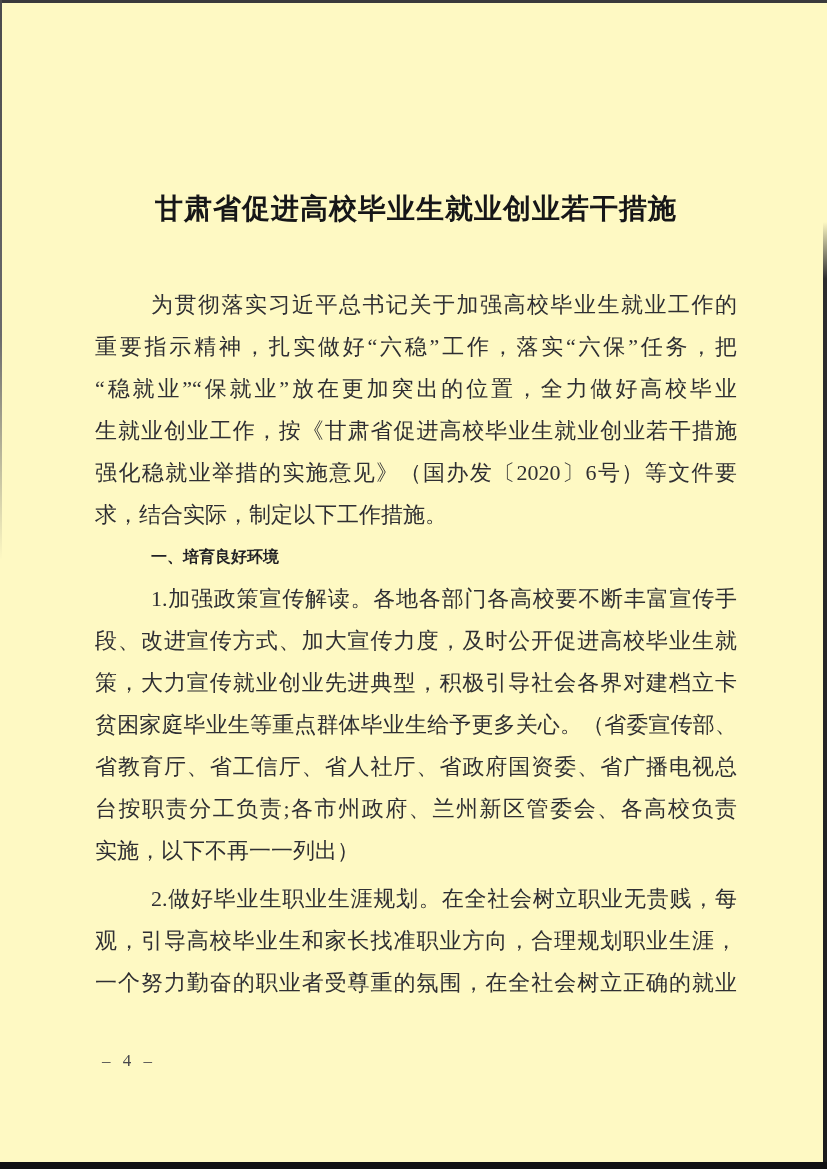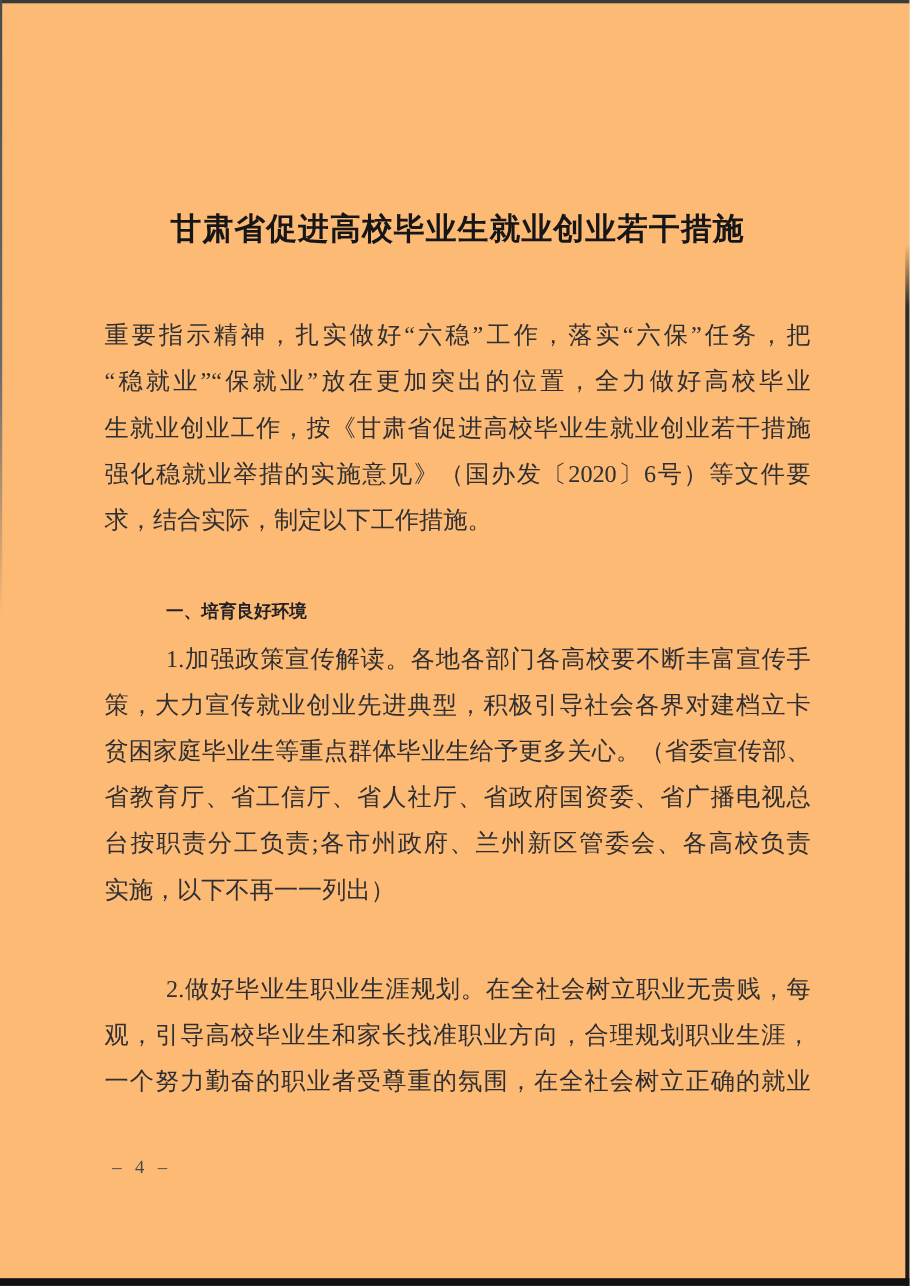--- a/index.html
+++ b/index.html
@@ -1,20 +1,20 @@
 <!DOCTYPE html>
 <html><head>
 <meta charset="utf-8">
 <style>
   html,body{margin:0;padding:0;background:#e8e8e8;}
   .sheet{
     position:relative;
     width:827px;height:1169px;
     margin:0 auto;
-    background:#fdba74;
+    background:#fef9c3;
     overflow:hidden;
     font-family:"Liberation Serif", serif;
   }
   
   .edge{position:absolute;pointer-events:none;}
   .edge-top{left:0;top:0;width:827px;height:3px;background:#3a3a3c;}
   .edge-left{left:0;top:0;width:2px;height:560px;
     background:linear-gradient(#4a4a4c,#6a6a6c 60%,rgba(120,120,122,0));}
   .edge-right{left:823px;top:222px;width:4px;height:947px;
     background:linear-gradient(rgba(40,40,42,0),#2c2c2e 6%,#1c1c1e);}
@@ -57,31 +57,33 @@
 <div class="sheet">
 
   <div class="edge edge-top"></div>
   <div class="edge edge-left"></div>
   <div class="edge edge-right"></div>
   <div class="edge edge-bottom"></div>
 
   <h1 class="doc-title">甘肃省促进高校毕业生就业创业若干措施</h1>
 
   <div class="para p1">
+    <div class="ln ln-first">为贯彻落实习近平总书记关于加强高校毕业生就业工作的</div>
     <div class="ln">重要指示精神，扎实做好“六稳”工作，落实“六保”任务，把</div>
     <div class="ln">“稳就业”“保就业”放在更加突出的位置，全力做好高校毕业</div>
     <div class="ln">生就业创业工作，按《甘肃省促进高校毕业生就业创业若干措施</div>
     <div class="ln">强化稳就业举措的实施意见》（国办发〔2020〕6号）等文件要</div>
     <div class="ln ln-last">求，结合实际，制定以下工作措施。</div>
   </div>
 
   <h2 class="sec-heading">一、培育良好环境</h2>
 
   <div class="para p2">
     <div class="ln ln-first">1.加强政策宣传解读。各地各部门各高校要不断丰富宣传手</div>
+    <div class="ln">段、改进宣传方式、加大宣传力度，及时公开促进高校毕业生就</div>
     <div class="ln">策，大力宣传就业创业先进典型，积极引导社会各界对建档立卡</div>
     <div class="ln">贫困家庭毕业生等重点群体毕业生给予更多关心。（省委宣传部、</div>
     <div class="ln">省教育厅、省工信厅、省人社厅、省政府国资委、省广播电视总</div>
     <div class="ln">台按职责分工负责;各市州政府、兰州新区管委会、各高校负责</div>
     <div class="ln ln-last">实施，以下不再一一列出）</div>
   </div>
 
   <div class="para p3">
     <div class="ln ln-first">2.做好毕业生职业生涯规划。在全社会树立职业无贵贱，每</div>
     <div class="ln">观，引导高校毕业生和家长找准职业方向，合理规划职业生涯，</div>

